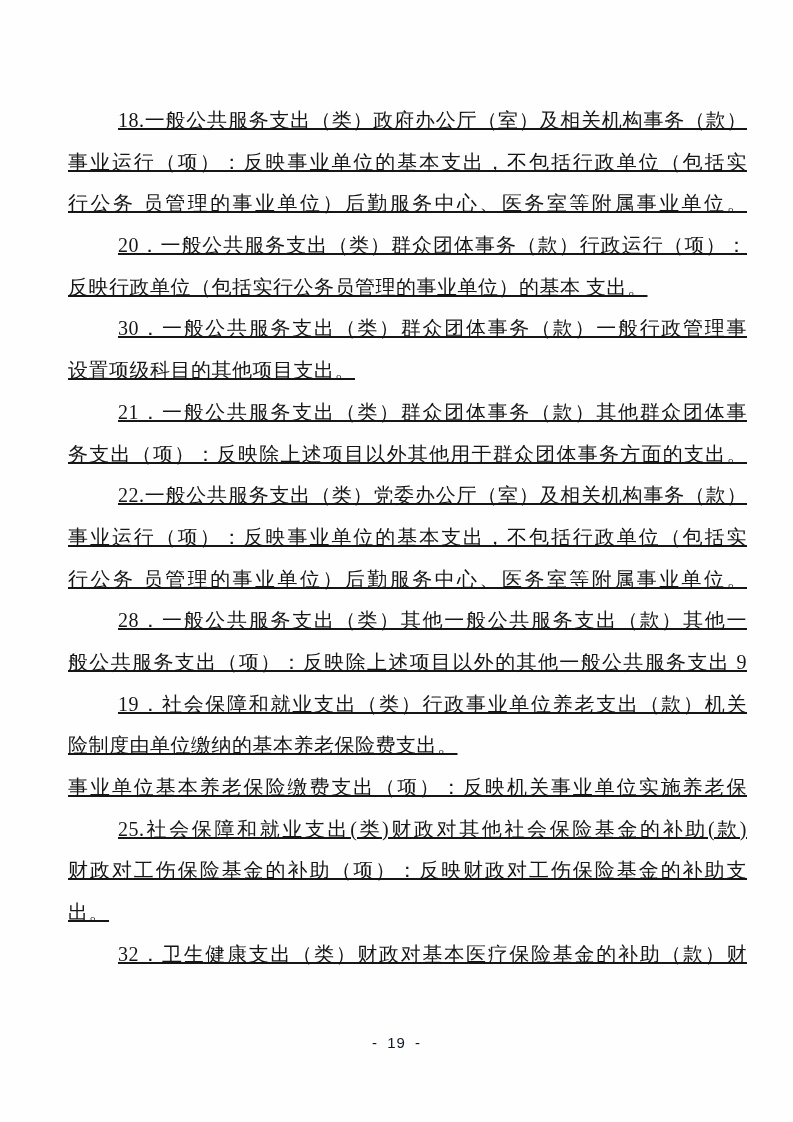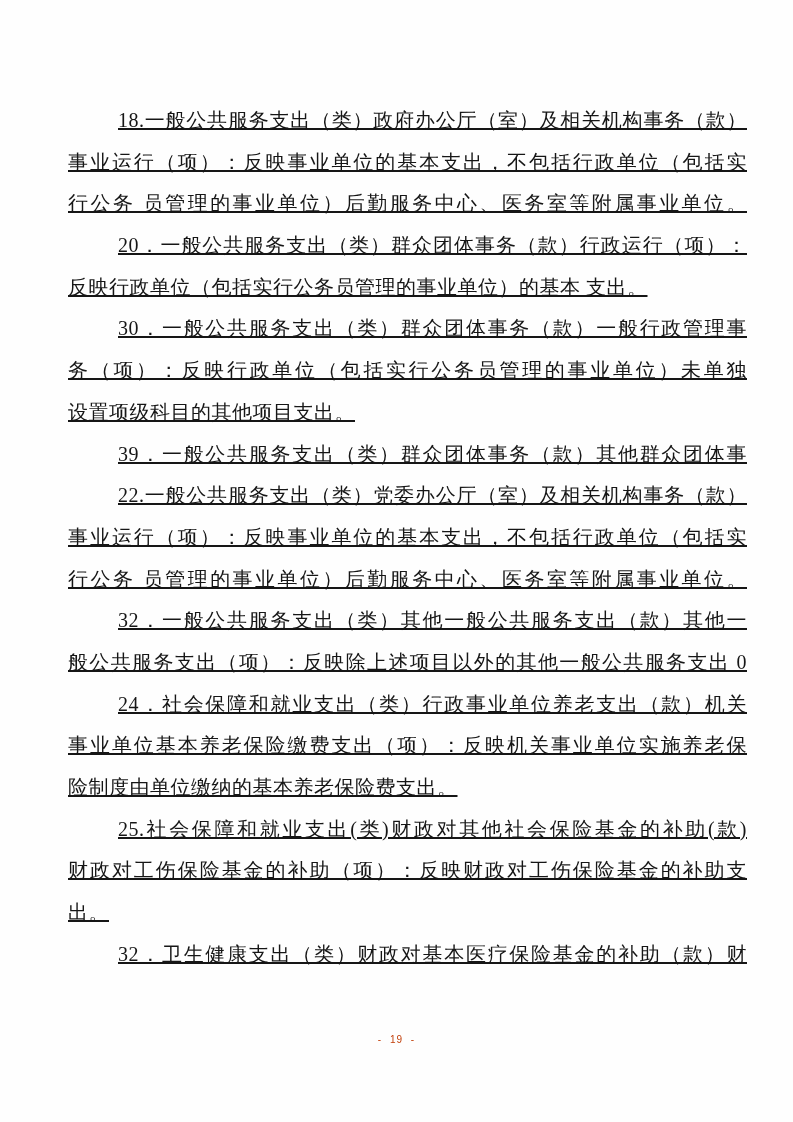--- a/index.html
+++ b/index.html
@@ -51,24 +51,24 @@
   .line.endl {
     text-align-last: left;
   }
   .footer {
     position: absolute;
     left: 0;
     top: 1034px;
     width: 793px;
     text-align: center;
     font-family: "Liberation Sans", sans-serif;
-    font-size: 10px;
+    font-size: 15px;
     letter-spacing: 1px;
     word-spacing: 4px;
-    color: #c2410c;
+    color: #0f172a;
   }
 </style>
 </head>
 <body>
 
 <div class="page">
 
   <div class="text-block">
 
     <p class="para">
@@ -77,43 +77,43 @@
       <span class="line" style="display:block">行公务 员管理的事业单位）后勤服务中心、医务室等附属事业单位。</span>
     </p>
 
     <p class="para">
       <span class="line first" style="display:block">20．一般公共服务支出（类）群众团体事务（款）行政运行（项）：</span>
       <span class="line endl" style="display:block">反映行政单位（包括实行公务员管理的事业单位）的基本 支出。</span>
     </p>
 
     <p class="para">
       <span class="line first" style="display:block">30．一般公共服务支出（类）群众团体事务（款）一般行政管理事</span>
-      <span class="line" style="display:block">务（项）：反映行政单位（包括实行公务员管理的事业单位）未单独</span>
       <span class="line endl" style="display:block">设置项级科目的其他项目支出。</span>
     </p>
 
     <p class="para">
-      <span class="line first" style="display:block">39．一般公共服务支出（类）群众团体事务（款）其他群众团体事</span>
+      <span class="line first" style="display:block">21．一般公共服务支出（类）群众团体事务（款）其他群众团体事</span>
+      <span class="line" style="display:block">务支出（项）：反映除上述项目以外其他用于群众团体事务方面的支出。</span>
     </p>
 
     <p class="para">
       <span class="line first" style="display:block">22.一般公共服务支出（类）党委办公厅（室）及相关机构事务（款）</span>
       <span class="line" style="display:block">事业运行（项）：反映事业单位的基本支出，不包括行政单位（包括实</span>
       <span class="line" style="display:block">行公务 员管理的事业单位）后勤服务中心、医务室等附属事业单位。</span>
     </p>
 
     <p class="para">
-      <span class="line first" style="display:block">32．一般公共服务支出（类）其他一般公共服务支出（款）其他一</span>
-      <span class="line" style="display:block">般公共服务支出（项）：反映除上述项目以外的其他一般公共服务支出 0</span>
+      <span class="line first" style="display:block">28．一般公共服务支出（类）其他一般公共服务支出（款）其他一</span>
+      <span class="line" style="display:block">般公共服务支出（项）：反映除上述项目以外的其他一般公共服务支出 9</span>
     </p>
 
     <p class="para">
-      <span class="line first" style="display:block">24．社会保障和就业支出（类）行政事业单位养老支出（款）机关</span>
+      <span class="line first" style="display:block">19．社会保障和就业支出（类）行政事业单位养老支出（款）机关</span>
+      <span class="line endl" style="display:block">险制度由单位缴纳的基本养老保险费支出。</span>
       <span class="line" style="display:block">事业单位基本养老保险缴费支出（项）：反映机关事业单位实施养老保</span>
-      <span class="line endl" style="display:block">险制度由单位缴纳的基本养老保险费支出。</span>
     </p>
 
     <p class="para">
       <span class="line first" style="display:block">25.社会保障和就业支出(类)财政对其他社会保险基金的补助(款)</span>
       <span class="line" style="display:block">财政对工伤保险基金的补助（项）：反映财政对工伤保险基金的补助支</span>
       <span class="line endl" style="display:block">出。</span>
     </p>
 
     <p class="para">
       <span class="line first" style="display:block">32．卫生健康支出（类）财政对基本医疗保险基金的补助（款）财</span>

